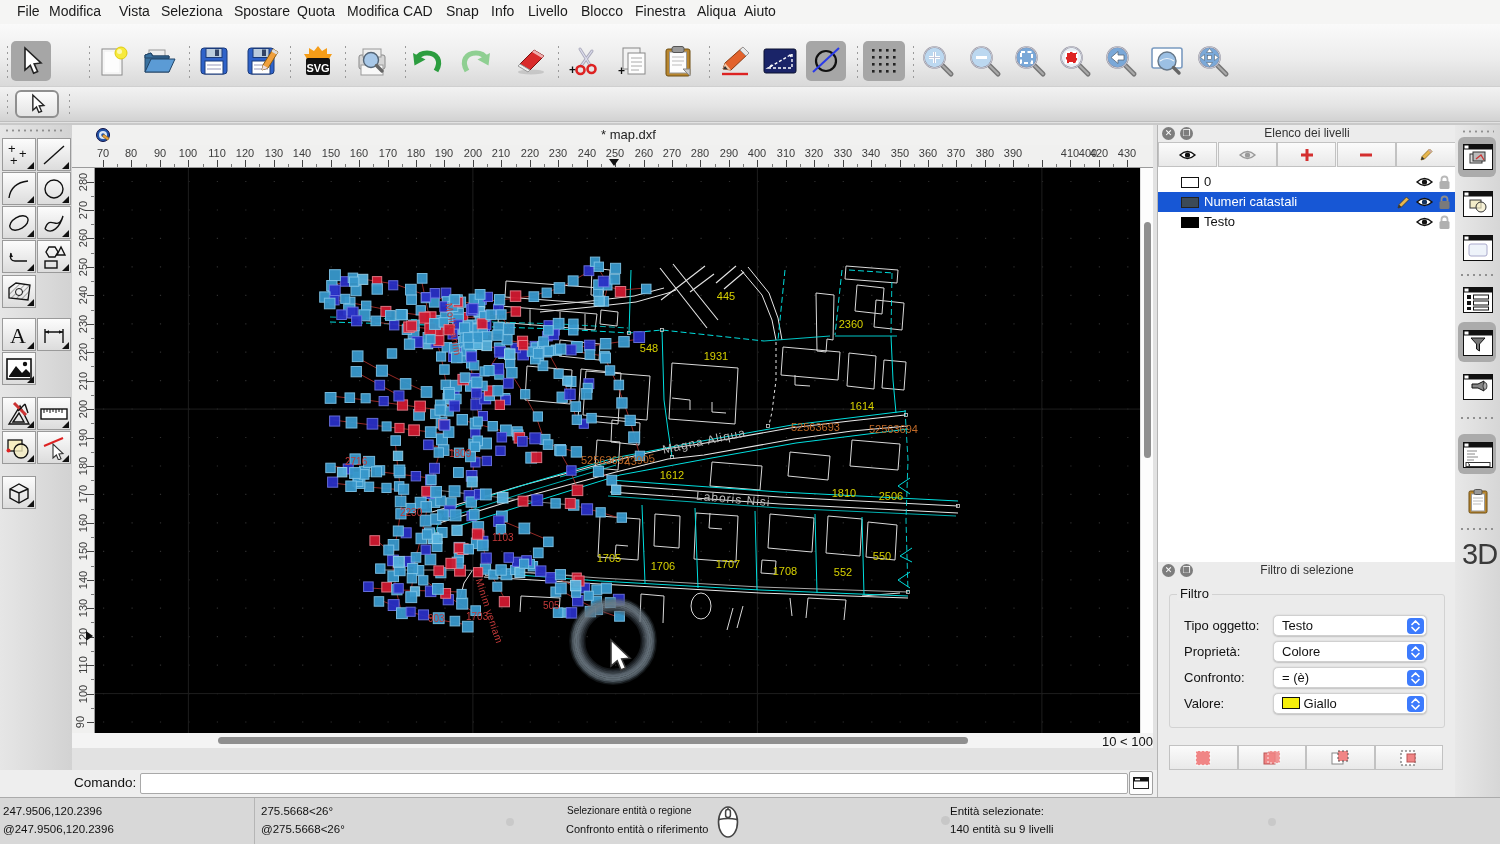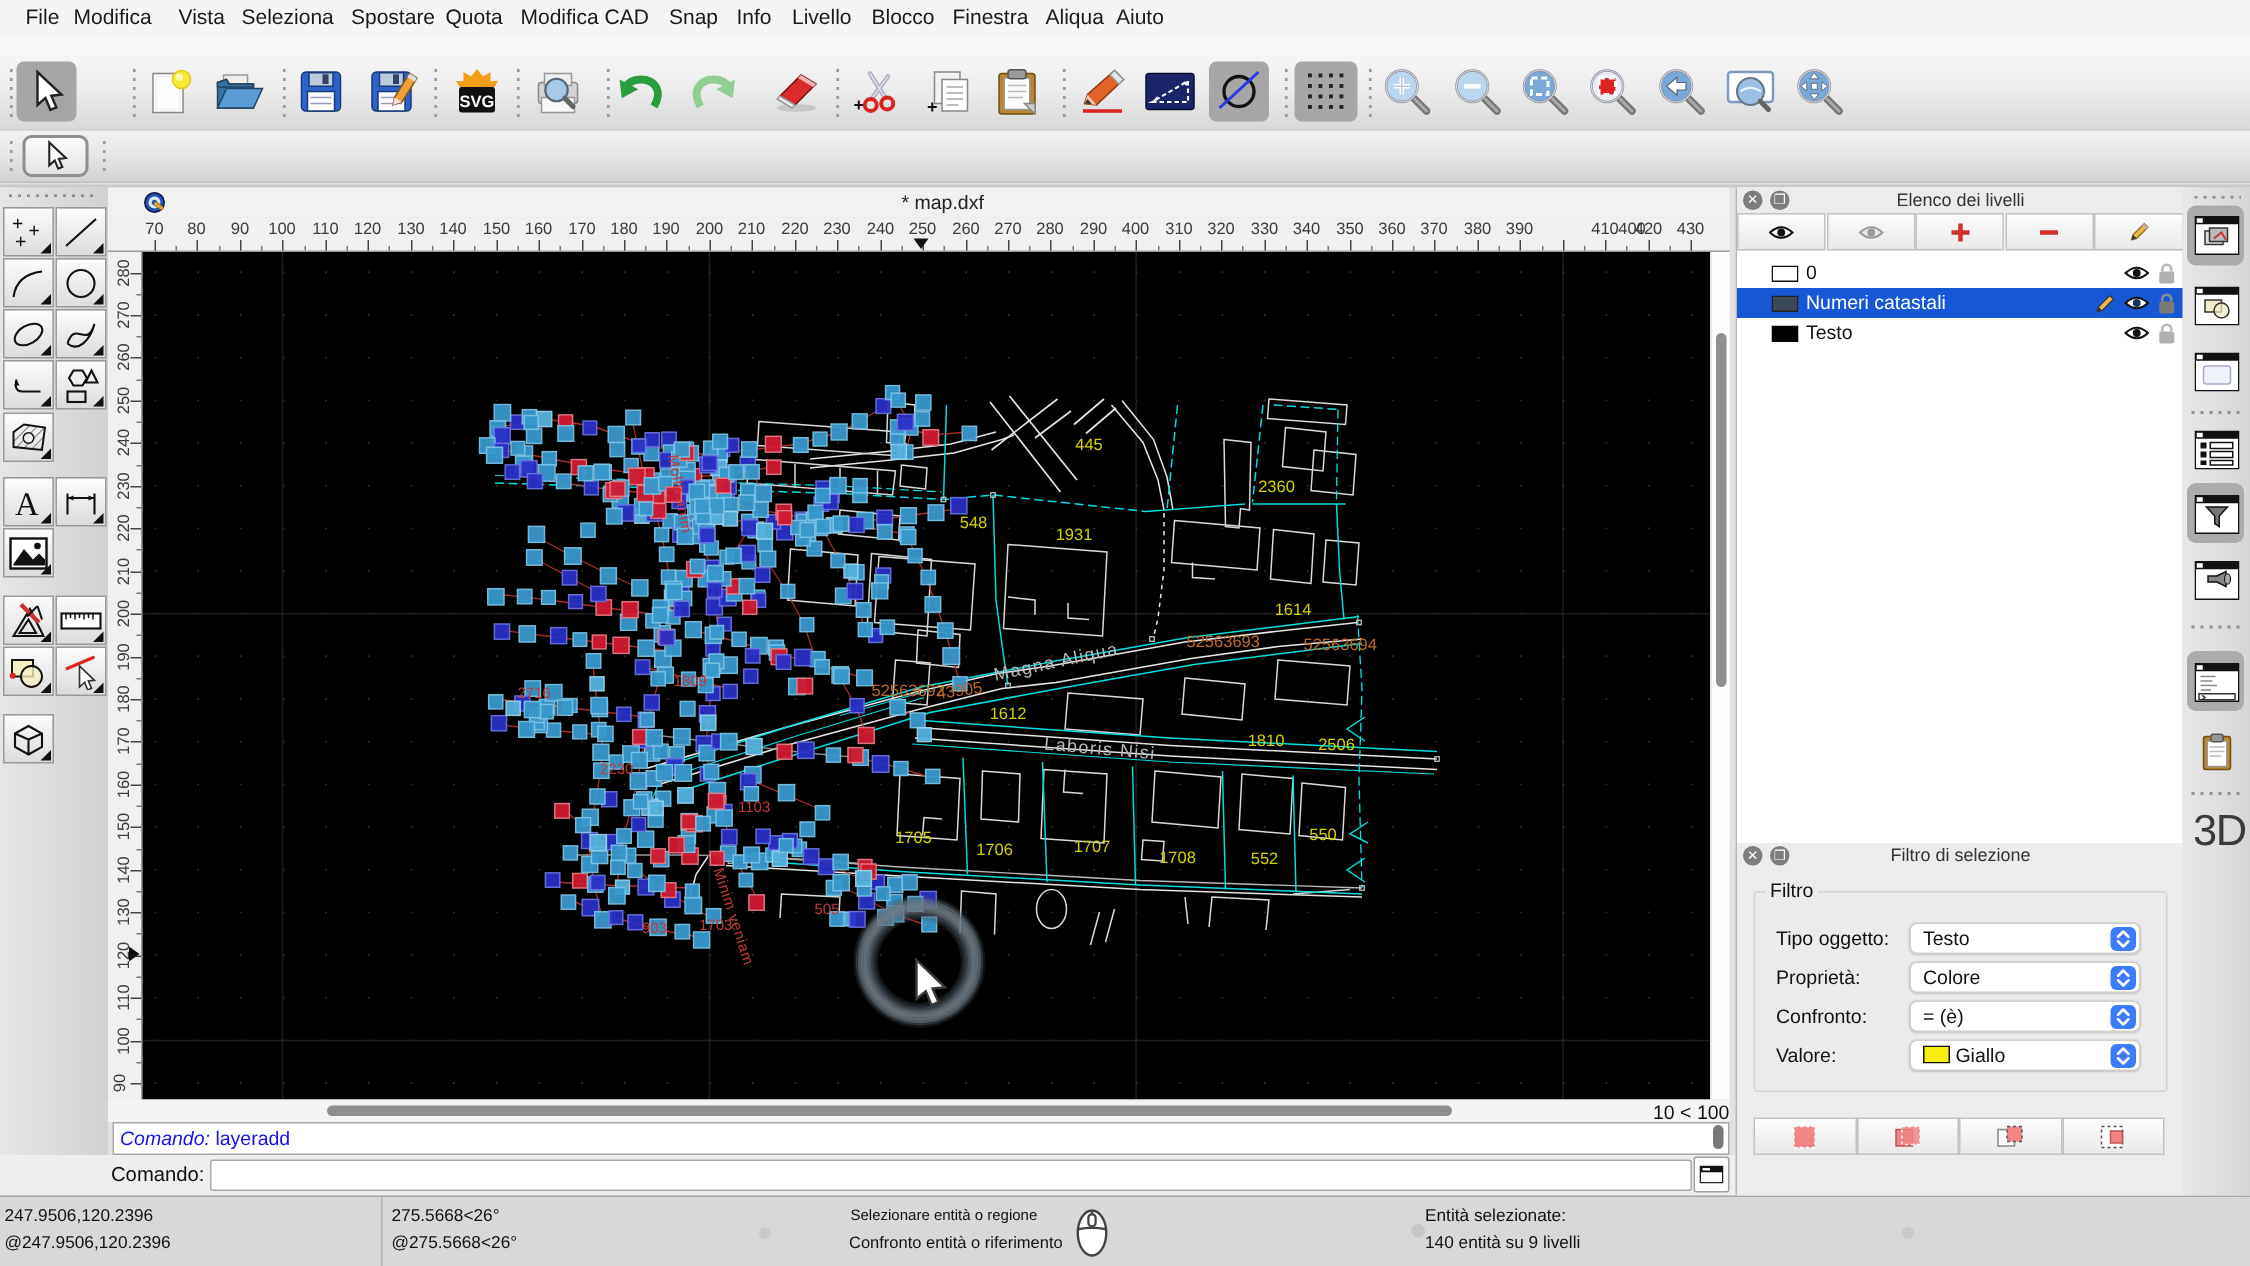--- a/index.html
+++ b/index.html
@@ -1285,21 +1285,20 @@
 </svg>
 
 <div id="vscroll" class="abs">
       <div id="vthumb"></div>
     </div>
 <div id="hscrollrow" class="abs">
       <div id="hthumb"></div>
       <span style="position:absolute;left:1030px;top:1px;font-size:13px;color:#111">10 &lt; 100</span>
     </div>
 
-<div id="histbox" class="abs"><span style="padding-left:4px"><i>Comando:</i> layeradd</span><div style="position:absolute;right:3px;top:1px;width:7px;height:16px;background:#787878;border-radius:4px"></div></div>
 <div id="cmdrow" class="abs">
       <span style="position:absolute;left:74px;top:5px;font-size:13.5px;color:#111">Comando:</span>
       <div id="cmdinput"></div>
 <div style="position:absolute;left:1129px;top:1px;width:24px;height:24px;background:#fdfdfd;border:1px solid #a0a0a0;border-radius:2px"></div>
       <svg width="16" height="12" viewBox="0 0 16 12" style="position:absolute;left:1133px;top:7px">
         <rect x="0.5" y="0.5" width="15" height="11" fill="#fff" stroke="#222"></rect>
         <rect x="0.5" y="0.5" width="15" height="4" fill="#111"></rect>
         <rect x="2" y="1.7" width="5" height="1.6" fill="#fff"></rect>
       </svg>
 </div>

